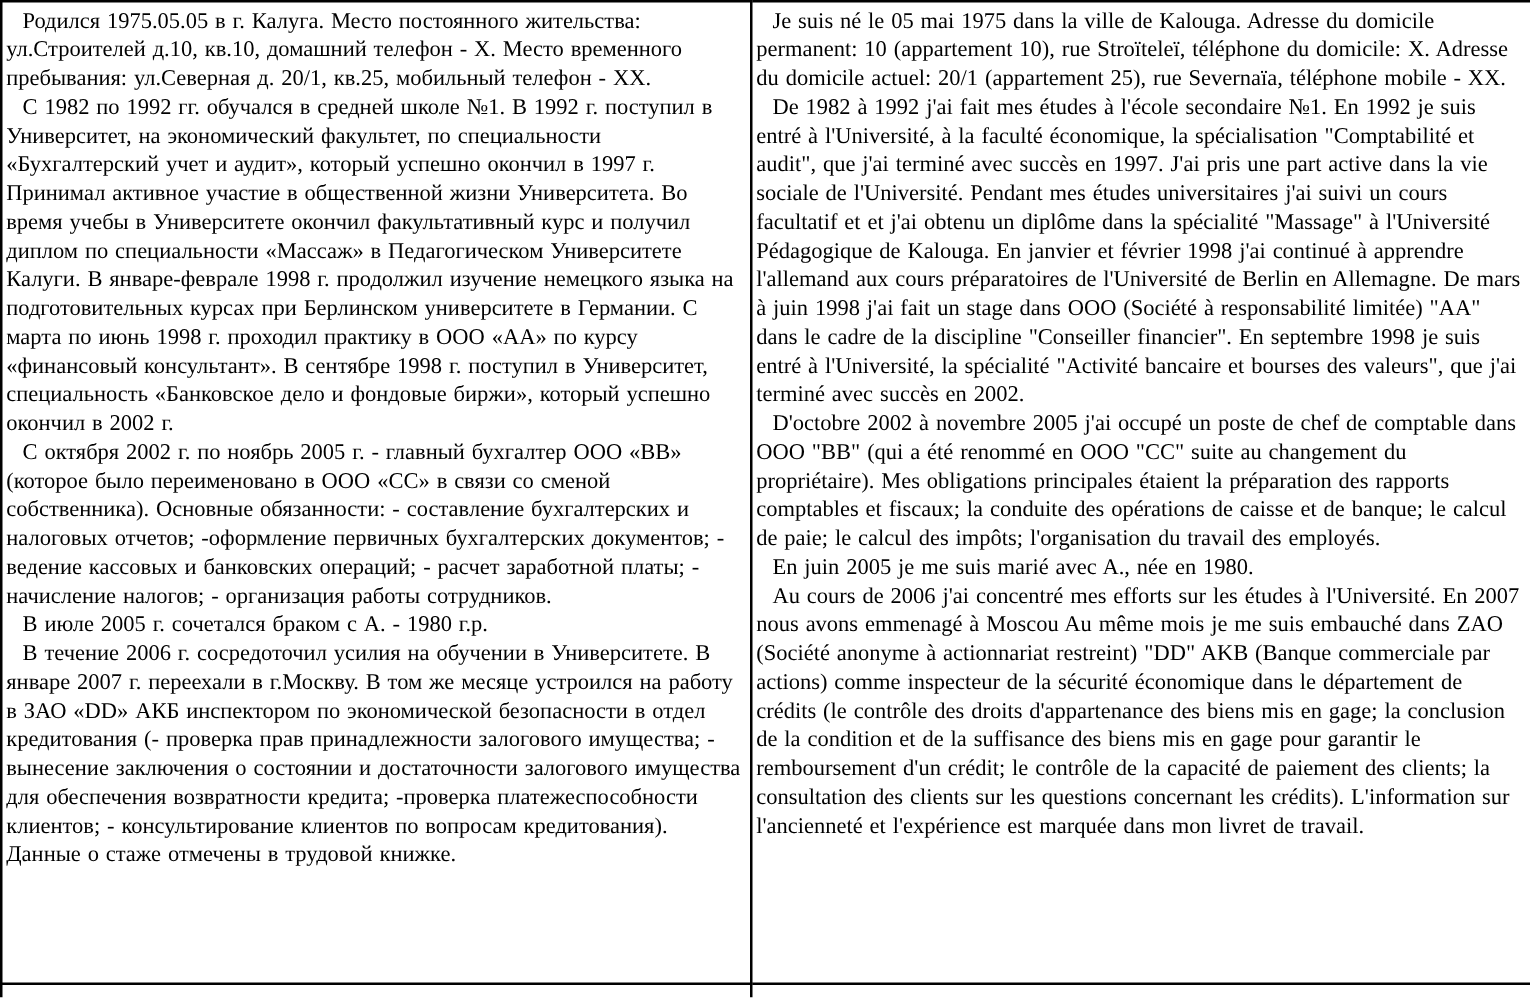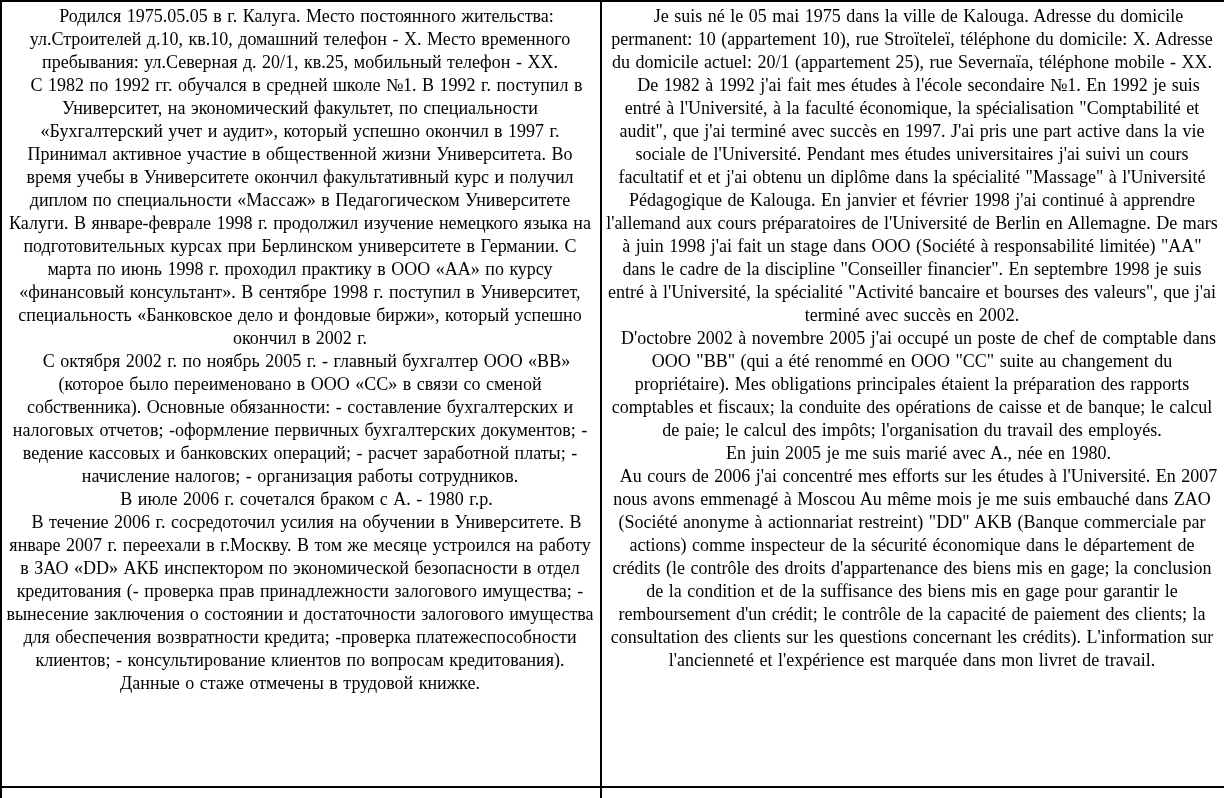--- a/index.html
+++ b/index.html
@@ -32,40 +32,39 @@
     box-sizing: border-box;
   }
   tr.row-main td.cell { height: 786px; }
   tr.row-stub td.cell { height: 40px; }
   td.cell p {
     margin: 0;
     padding: 0;
     text-indent: 13px;
     white-space: pre-wrap;
     word-spacing: 1px;
-    text-align: center;
   }
 </style>
 </head>
 <body>
 
 <div class="page">
   <table class="cv-table">
     <colgroup>
       <col class="col-left">
       <col class="col-right">
     </colgroup>
     <tbody>
       <tr class="row-main">
         <td class="cell">
           <p>Родился 1975.05.05 в г. Калуга. Место постоянного жительства: ул.Строителей д.10, кв.10, домашний телефон - X. Место временного пребывания: ул.Северная д. 20/1, кв.25, мобильный телефон - XX.</p>
           <p>С 1982 по 1992 гг. обучался в средней школе №1. В 1992 г. поступил в Университет, на экономический факультет, по специальности «Бухгалтерский учет и аудит», который успешно окончил в 1997 г. Принимал активное участие в общественной жизни Университета. Во время учебы в Университете окончил факультативный курс и получил диплом по специальности «Массаж» в Педагогическом Университете
 Калуги. В январе-феврале 1998 г. продолжил изучение немецкого языка на подготовительных курсах при Берлинском университете в Германии. С марта по июнь 1998 г. проходил практику в ООО «АА» по курсу «финансовый консультант». В сентябре 1998 г. поступил в Университет, специальность «Банковское дело и фондовые биржи», который успешно окончил в 2002 г.</p>
           <p>С октября 2002 г. по ноябрь 2005 г. - главный бухгалтер ООО «ВВ» (которое было переименовано в ООО «СС» в связи со сменой собственника). Основные обязанности: - составление бухгалтерских и налоговых отчетов; -оформление первичных бухгалтерских документов; - ведение кассовых и банковских операций; - расчет заработной платы; - начисление налогов; - организация работы сотрудников.</p>
-          <p>В июле 2006 г. сочетался браком с А. - 1980 г.р.</p>
+          <p>В июле 2005 г. сочетался браком с А. - 1980 г.р.</p>
           <p>В течение 2006 г. сосредоточил усилия на обучении в Университете. В январе 2007 г. переехали в г.Москву. В том же месяце устроился на работу в ЗАО «DD» АКБ инспектором по экономической безопасности в отдел кредитования (- проверка прав принадлежности залогового имущества; - вынесение заключения о состоянии и достаточности залогового имущества для обеспечения возвратности кредита; -проверка платежеспособности клиентов; - консультирование клиентов по вопросам кредитования). Данные о стаже отмечены в трудовой книжке.</p>
         </td>
         <td class="cell">
           <p>Je suis né le 05 mai 1975 dans la ville de Kalouga. Adresse du domicile permanent: 10 (appartement 10), rue Stroïteleï, téléphone du domicile: X. Adresse du domicile actuel: 20/1 (appartement 25), rue Severnaïa, téléphone mobile - XX.</p>
           <p>De 1982 à 1992 j'ai fait mes études à l'école secondaire №1. En 1992 je suis entré à l'Université, à la faculté économique, la spécialisation "Comptabilité et audit", que j'ai terminé avec succès en 1997. J'ai pris une part active dans la vie sociale de l'Université. Pendant mes études universitaires j'ai suivi un cours facultatif et et j'ai obtenu un diplôme dans la spécialité "Massage" à l'Université Pédagogique de Kalouga. En janvier et février 1998 j'ai continué à apprendre l'allemand aux cours préparatoires de l'Université de Berlin en Allemagne. De mars à juin 1998 j'ai fait un stage dans OOO (Société à responsabilité limitée) "AA" dans le cadre de la discipline "Conseiller financier". En septembre 1998 je suis entré à l'Université, la spécialité "Activité bancaire et bourses des valeurs", que j'ai terminé avec succès en 2002.</p>
           <p>D'octobre 2002 à novembre 2005 j'ai occupé un poste de chef de comptable dans OOO "BB" (qui a été renommé en OOO "CC" suite au changement du propriétaire). Mes obligations principales étaient la préparation des rapports comptables et fiscaux; la conduite des opérations de caisse et de banque; le calcul de paie; le calcul des impôts; l'organisation du travail des employés.</p>
           <p>En juin 2005 je me suis marié avec A., née en 1980.</p>
           <p>Au cours de 2006 j'ai concentré mes efforts sur les études à l'Université. En 2007 nous avons emmenagé à Moscou Au même mois je me suis embauché dans ZAO (Société anonyme à actionnariat restreint) "DD" AKB (Banque commerciale par actions) comme inspecteur de la sécurité économique dans le département de crédits (le contrôle des droits d'appartenance des biens mis en gage; la conclusion de la condition et de la suffisance des biens mis en gage pour garantir le remboursement d'un crédit; le contrôle de la capacité de paiement des clients; la consultation des clients sur les questions concernant les crédits). L'information sur l'ancienneté et l'expérience est marquée dans mon livret de travail.</p>
         </td>
       </tr>

